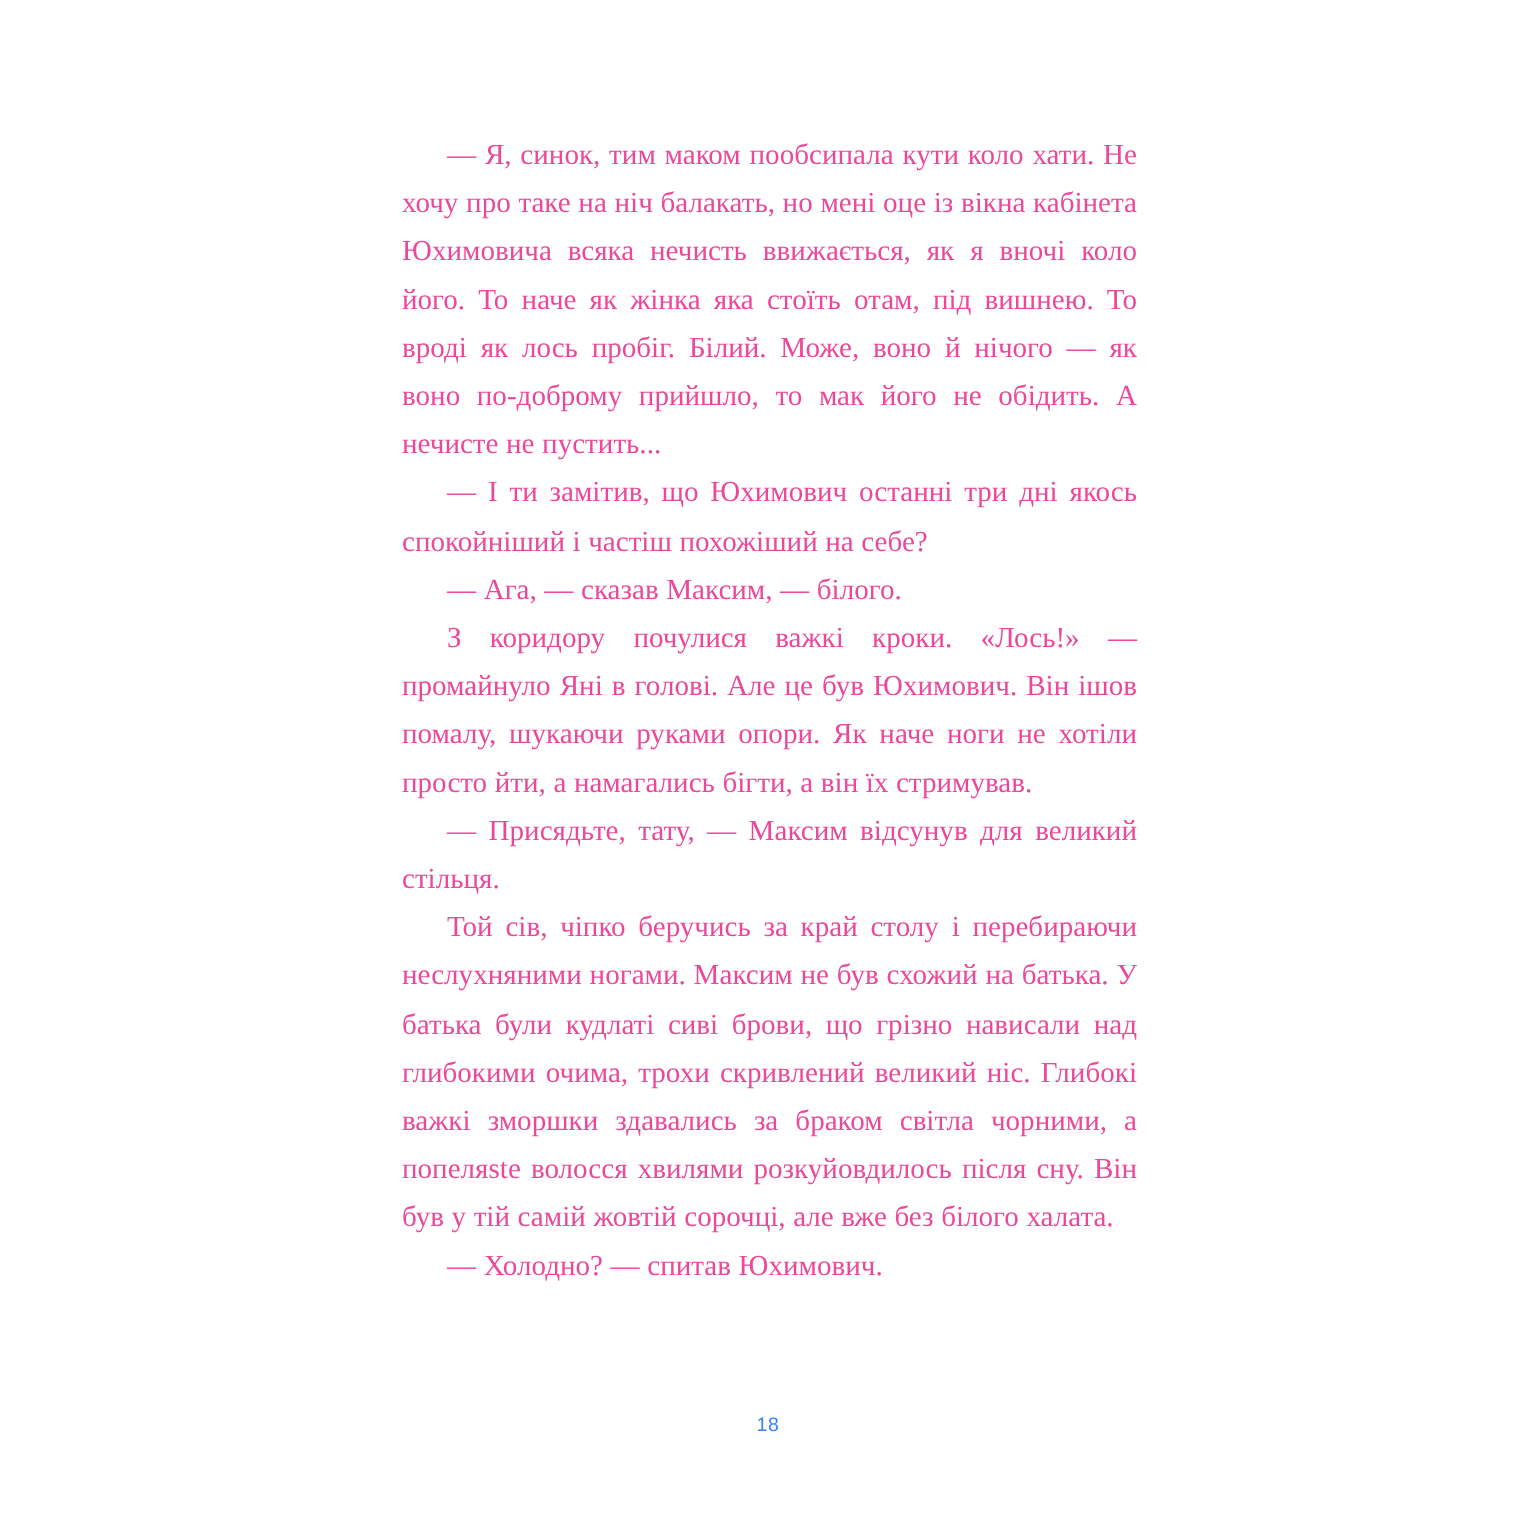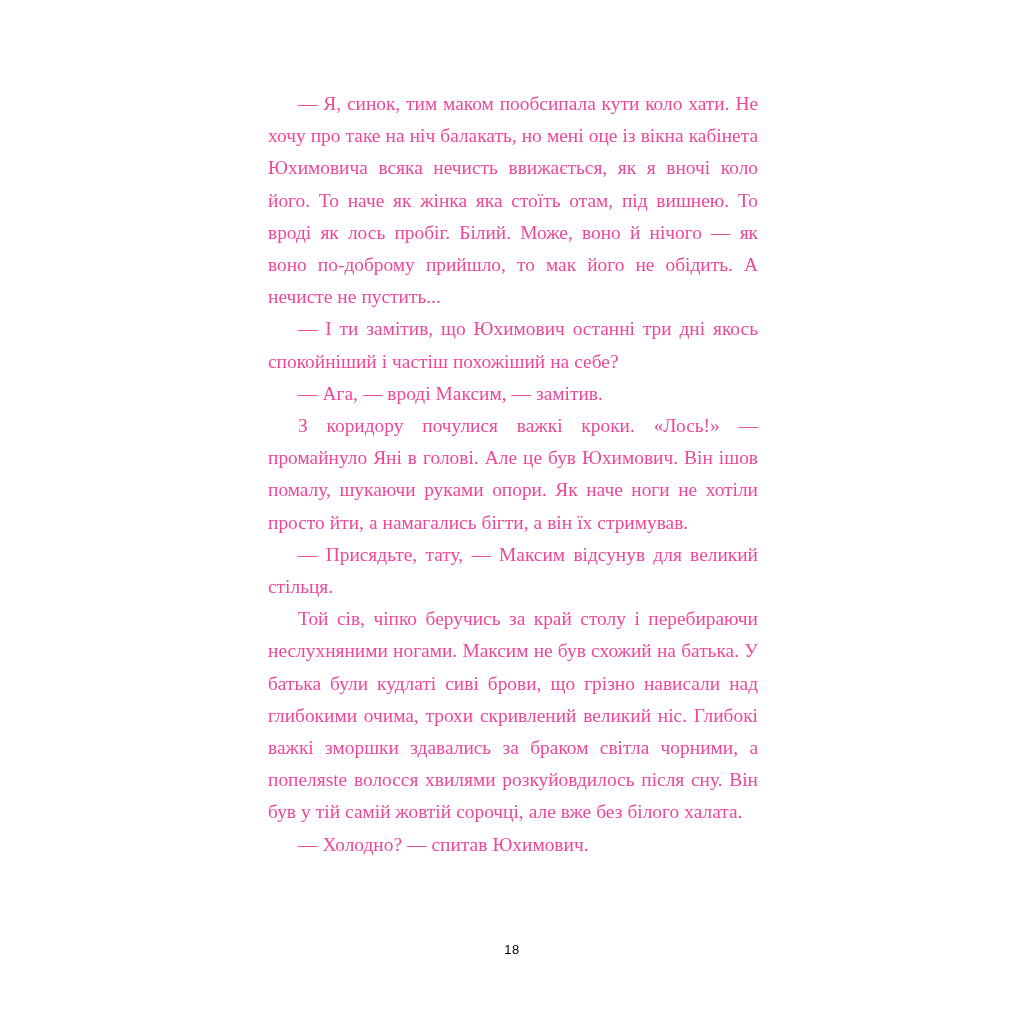--- a/index.html
+++ b/index.html
@@ -41,33 +41,33 @@
     text-align-last: left;
   }
   .folio {
     position: absolute;
     left: 0;
     top: 942px;
     width: 1024px;
     text-align: center;
     font-family: "Liberation Sans", sans-serif;
     font-size: 13px;
-    color: #000000;
+    color: #3b82f6;
     letter-spacing: 0.5px;
   }
 </style>
 </head>
 <body>
 
 <div class="page">
 
   <div class="text-column">
     <p class="para">— Я, синок, тим маком пообсипала кути коло хати. Не хочу про таке на ніч балакать, но мені оце із вікна кабінета Юхимовича всяка нечисть ввижається, як я вночі коло його. То наче як жінка яка стоїть отам, під вишнею. То вроді як лось пробіг. Білий. Може, воно й нічого — як воно по-доброму прийшло, то мак його не обідить. А нечисте не пустить...</p>
     <p class="para last-line-natural">— І ти замітив, що Юхимович останні три дні якось спокойніший і частіш похожіший на себе?</p>
-    <p class="para last-line-natural">— Ага, — вроді Максим, — замітив.</p>
+    <p class="para last-line-natural">— Ага, — сказав Максим, — білого.</p>
     <p class="para last-line-natural">З коридору почулися важкі кроки. «Лось!» — промайнуло Яні в голові. Але це був Юхимович. Він ішов помалу, шукаючи руками опори. Як наче ноги не хотіли просто йти, а намагались бігти, а він їх стримував.</p>
     <p class="para last-line-natural">— Присядьте, тату, — Максим відсунув для великий стільця.</p>
     <p class="para last-line-natural">Той сів, чіпко беручись за край столу і перебираючи неслухняними ногами. Максим не був схожий на батька. У батька були кудлаті сиві брови, що грізно нависали над глибокими очима, трохи скривлений великий ніс. Глибокі важкі зморшки здавались за браком світла чорними, а попеляste волосся хвилями розкуйовдилось після сну. Він був у тій самій жовтій сорочці, але вже без білого халата.</p>
     <p class="para last-line-natural">— Холодно? — спитав Юхимович.</p>
   </div>
 
   <div class="folio">18</div>
 
 </div>
 

